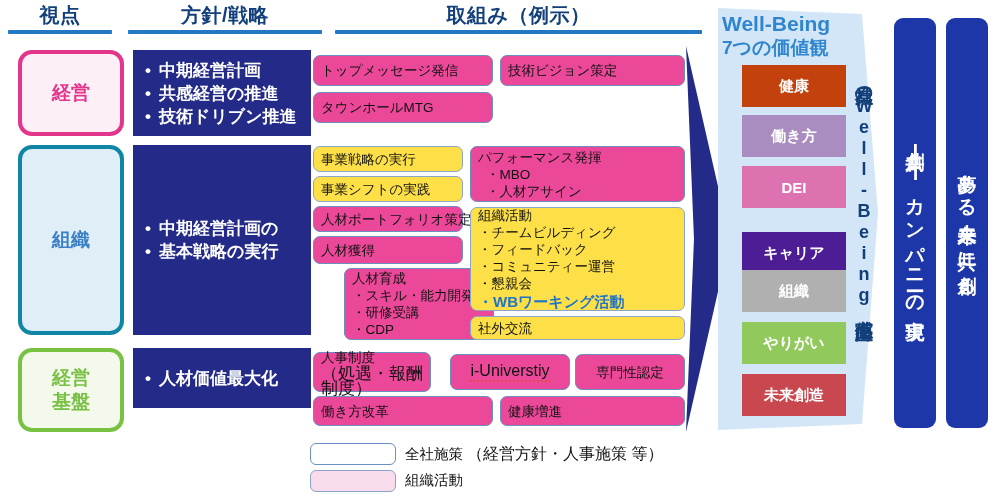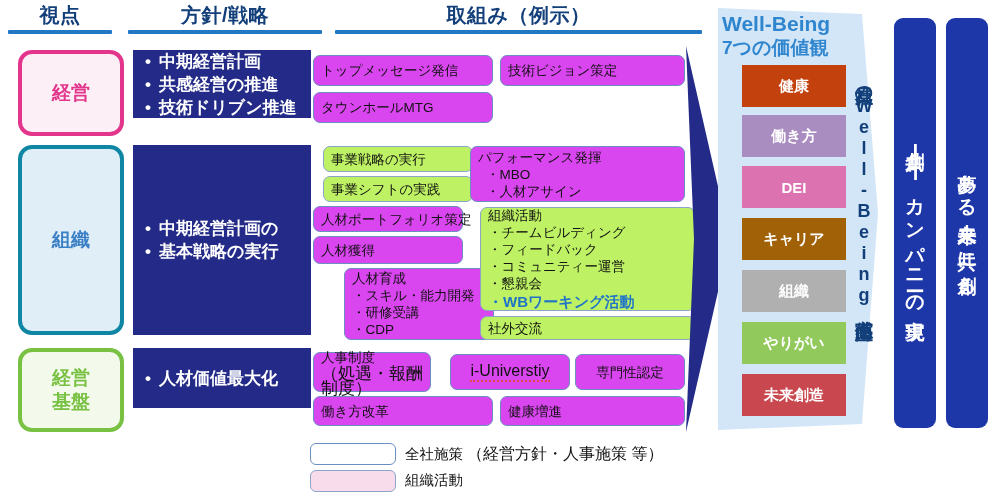--- a/index.html
+++ b/index.html
@@ -37,26 +37,26 @@
     font-size:17px;line-height:23px;font-weight:bold;
     padding-left:10px;
   }
   .strat ul{margin:0;padding:0 0 0 16px;list-style:none;}
   .strat li{position:relative;white-space:nowrap;}
   .strat li:before{content:"•";position:absolute;left:-14px;top:0;}
 
   
   .init{
     position:absolute;box-sizing:border-box;
-    border:1px solid #6b8fc0;border-radius:7px;background:#d946ef;
+    border:1px solid #6b8fc0;border-radius:7px;background:#ec4899;
     font-size:13.5px;line-height:17px;color:#111;
     padding:4px 7px;
     display:flex;flex-direction:column;justify-content:center;
   }
-  .init.pink{background:#bef264;border-color:#8aa5c8;margin-left:10px;}
+  .init.pink{background:#fde047;border-color:#8aa5c8;}
   .init .ttl{white-space:nowrap;}
   .init .sub{font-size:17px;line-height:15px;}
   .init .li{white-space:nowrap;}
   .init .wb{color:#1f74c8;font-weight:bold;font-size:15px;line-height:19px;}
   .init.center{align-items:center;justify-content:center;}
   .init .spell{
     border-bottom:2px dotted #e34b4b;
     padding-bottom:1px;font-size:16px;
   }
 
@@ -131,21 +131,21 @@
   <div class="persp org" style="left:18px;top:145px;width:106px;height:190px;">
     <span>組織</span>
   </div>
   <div class="persp base" style="left:18px;top:348px;width:106px;height:84px;">
     <span>
       <span>経営</span><br>
       <span>基盤</span>
     </span>
   </div>
 
-  <div class="strat" style="left:133px;top:50px;width:178px;height:68px;">
+  <div class="strat" style="left:133px;top:50px;width:178px;height:86px;">
     <ul>
       <li>中期経営計画</li>
       <li>共感経営の推進</li>
       <li>技術ドリブン推進</li>
     </ul>
   </div>
 
   <div class="strat" style="left:133px;top:145px;width:178px;height:190px;">
     <ul>
       <li>中期経営計画の</li>
@@ -248,21 +248,21 @@
 
   <div class="value-chip" style="top:65px;background:#c2410c;text-align:right;">
     <span>健康</span>
   </div>
   <div class="value-chip" style="top:115px;background:#a98cc0;">
     <span>働き方</span>
   </div>
   <div class="value-chip" style="top:166px;background:#dd72b0;">
     <span>DEI</span>
   </div>
-  <div class="value-chip" style="top:218px;background:#a16207;">
+  <div class="value-chip" style="top:232px;background:#4c1d95;">
     <span>キャリア</span>
   </div>
   <div class="value-chip" style="top:270px;background:#b0b0b0;">
     <span>組織</span>
   </div>
   <div class="value-chip" style="top:322px;background:#92c95c;">
     <span>やりがい</span>
   </div>
   <div class="value-chip" style="top:374px;background:#c9474f;">
     <span>未来創造</span>

